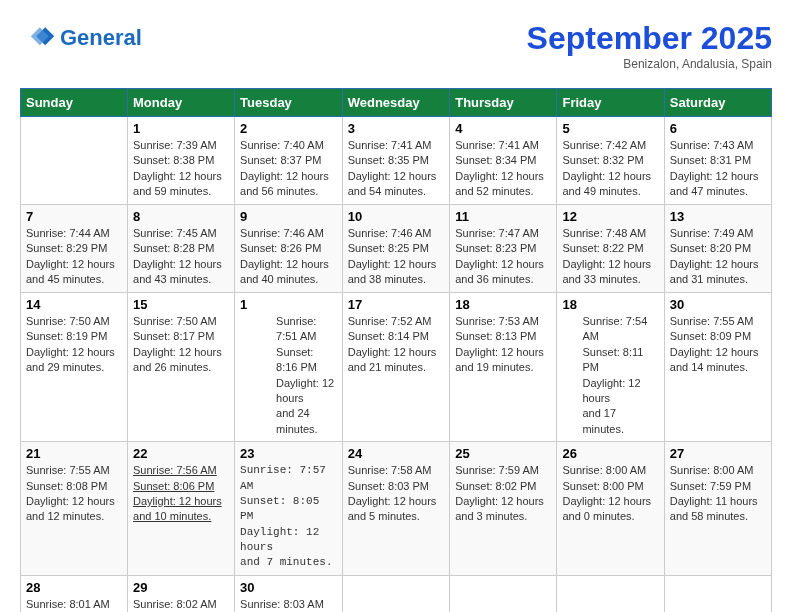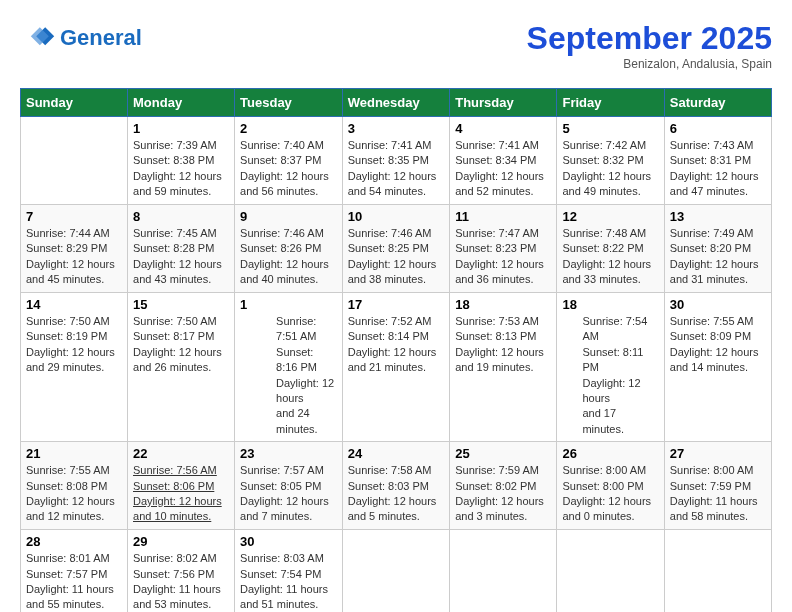--- a/index.html
+++ b/index.html
@@ -279,21 +279,21 @@
         </td>
         <td>
           <span class="day-num">22</span>
           <div class="day-info" style="white-space: pre-line; text-decoration: underline;">Sunrise: 7:56 AM
 Sunset: 8:06 PM
 Daylight: 12 hours
 and 10 minutes.</div>
         </td>
         <td>
           <span class="day-num">23</span>
-          <div class="day-info" style="white-space: pre-line;">Sunrise: 7:57 AM
+          <div class="day-info" style="white-space: pre-line; font-family: Liberation Mono, monospace;">Sunrise: 7:57 AM
 Sunset: 8:05 PM
 Daylight: 12 hours
 and 7 minutes.</div>
         </td>
         <td>
           <span class="day-num">24</span>
           <div class="day-info" style="white-space: pre-line;">Sunrise: 7:58 AM
 Sunset: 8:03 PM
 Daylight: 12 hours
 and 5 minutes.</div>

